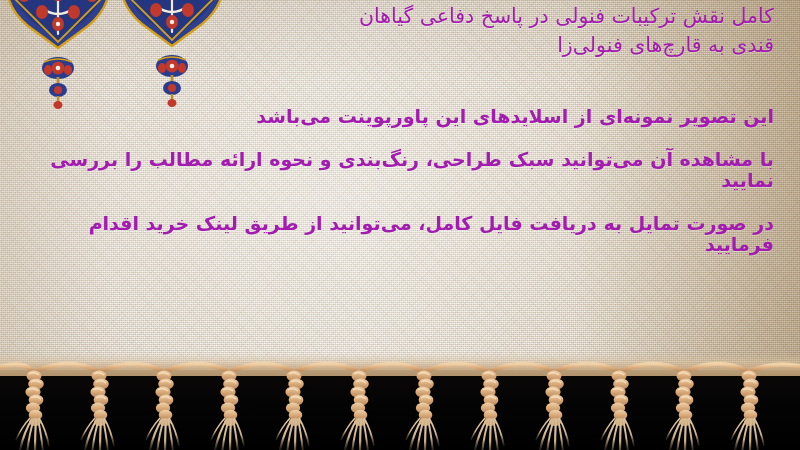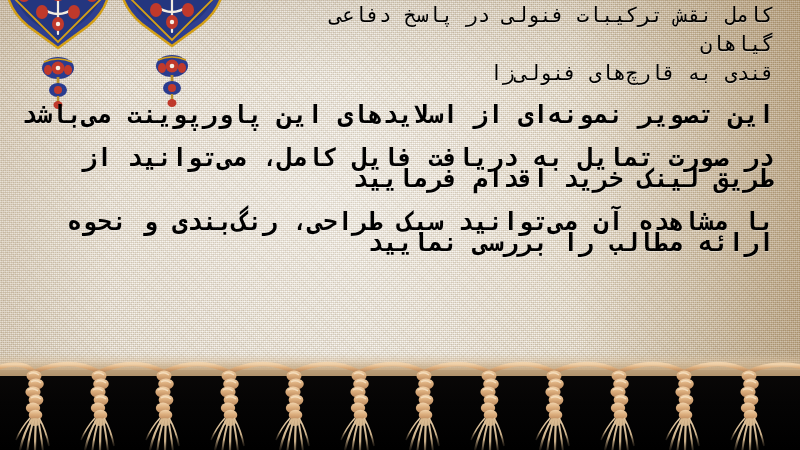--- a/index.html
+++ b/index.html
@@ -44,36 +44,35 @@
   }
 
   
   .ornaments{position:absolute;left:0;top:0;width:240px;height:110px;}
   .ornaments svg{display:block;}
 
   
   .text-layer{
     position:absolute;inset:0;
     direction:rtl;
-    color:#000000;
-    font-family:Liberation Mono, monospace;
+    color:#a21caf;
   }
   .title{
     position:absolute;top:2px;right:26px;width:520px;
     font-size:20.5px;line-height:29px;font-weight:400;
     letter-spacing:0;
     text-shadow:0 1px 0 rgba(255,255,255,.30);
   }
   .title .ln{display:block;}
   .body{
     position:absolute;top:106px;right:26px;width:760px;
   }
   .body .ln{
     display:block;
-    font-size:25px;line-height:21px;font-weight:700;
+    font-size:19px;line-height:21px;font-weight:700;
     margin-bottom:22px;
     text-shadow:0 1px 0 rgba(255,255,255,.28);
   }
 
   
   .bottom-band{
     position:absolute;left:0;right:0;bottom:0;height:80px;
     background:
       linear-gradient(180deg,#0a0807 0%,#050404 40%,#000 100%);
   }
@@ -168,22 +167,22 @@
 
   <div class="text-layer">
 
     <div class="title">
       <span class="ln">کامل نقش ترکیبات فنولی در پاسخ دفاعی گیاهان</span>
       <span class="ln">قندی به قارچ‌های فنولی‌زا</span>
     </div>
 
     <div class="body">
       <span class="ln">این تصویر نمونه‌ای از اسلایدهای این پاورپوینت می‌باشد</span>
+      <span class="ln">با مشاهده آن می‌توانید سبک طراحی، رنگ‌بندی و نحوه ارائه مطالب را بررسی نمایید</span>
       <span class="ln">در صورت تمایل به دریافت فایل کامل، می‌توانید از طریق لینک خرید اقدام فرمایید</span>
-      <span class="ln">با مشاهده آن می‌توانید سبک طراحی، رنگ‌بندی و نحوه ارائه مطالب را بررسی نمایید</span>
     </div>
 
   </div>
 
   <div class="bottom-band">
     <div class="band-edge"></div>
 
     <svg class="fringe" viewBox="0 0 800 94" preserveAspectRatio="none" xmlns="http://www.w3.org/2000/svg">
       <defs>
         <linearGradient id="cord" x1="0" y1="0" x2="0" y2="1">

